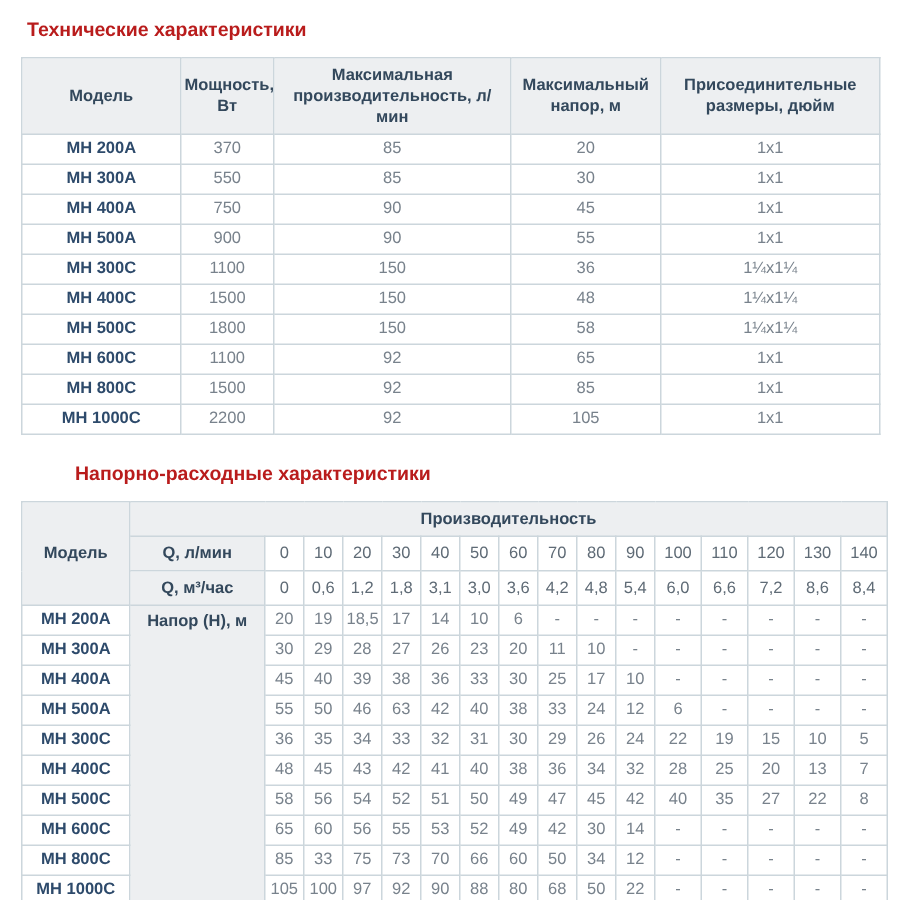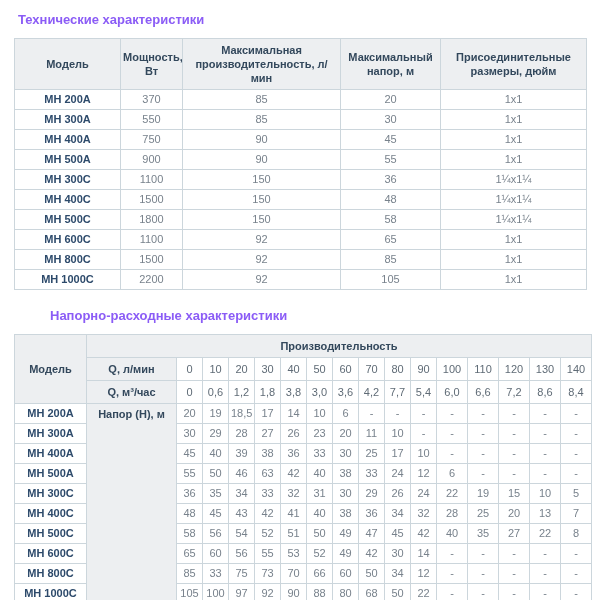--- a/index.html
+++ b/index.html
@@ -7,21 +7,21 @@
   body {
     width: 600px; height: 600px;
     background: #ffffff;
     font-family: "Liberation Sans", sans-serif;
     overflow: hidden;
   }
   .page { padding: 12px 14px 0 14px; }
   .section-title {
     font-size: 13px;
     font-weight: 700;
-    color: #8b5cf6;
+    color: #b91c1c;
     margin: 0 0 11px 4px;
   }
   .section-title.second { margin-top: 18px; margin-left: 36px; }
   table {
     width: 100%;
     border-collapse: collapse;
     table-layout: fixed;
     border: 1px solid #99a2a9;
   }
   th, td {
@@ -206,25 +206,25 @@
           <td class="qnum">120</td>
           <td class="qnum">130</td>
           <td class="qnum">140</td>
         </tr>
       <tr id="q-m3h-row">
         <th>Q, м³/час</th>
       <td class="qnum">0</td>
           <td class="qnum">0,6</td>
           <td class="qnum">1,2</td>
           <td class="qnum">1,8</td>
-          <td class="qnum">3,8</td>
+          <td class="qnum">3,1</td>
           <td class="qnum">3,0</td>
           <td class="qnum">3,6</td>
           <td class="qnum">4,2</td>
-          <td class="qnum">7,7</td>
+          <td class="qnum">4,8</td>
           <td class="qnum">5,4</td>
           <td class="qnum">6,0</td>
           <td class="qnum">6,6</td>
           <td class="qnum">7,2</td>
           <td class="qnum">8,6</td>
           <td class="qnum">8,4</td>
         </tr>
     </thead>
     <tbody id="t2-body">
         <tr>

